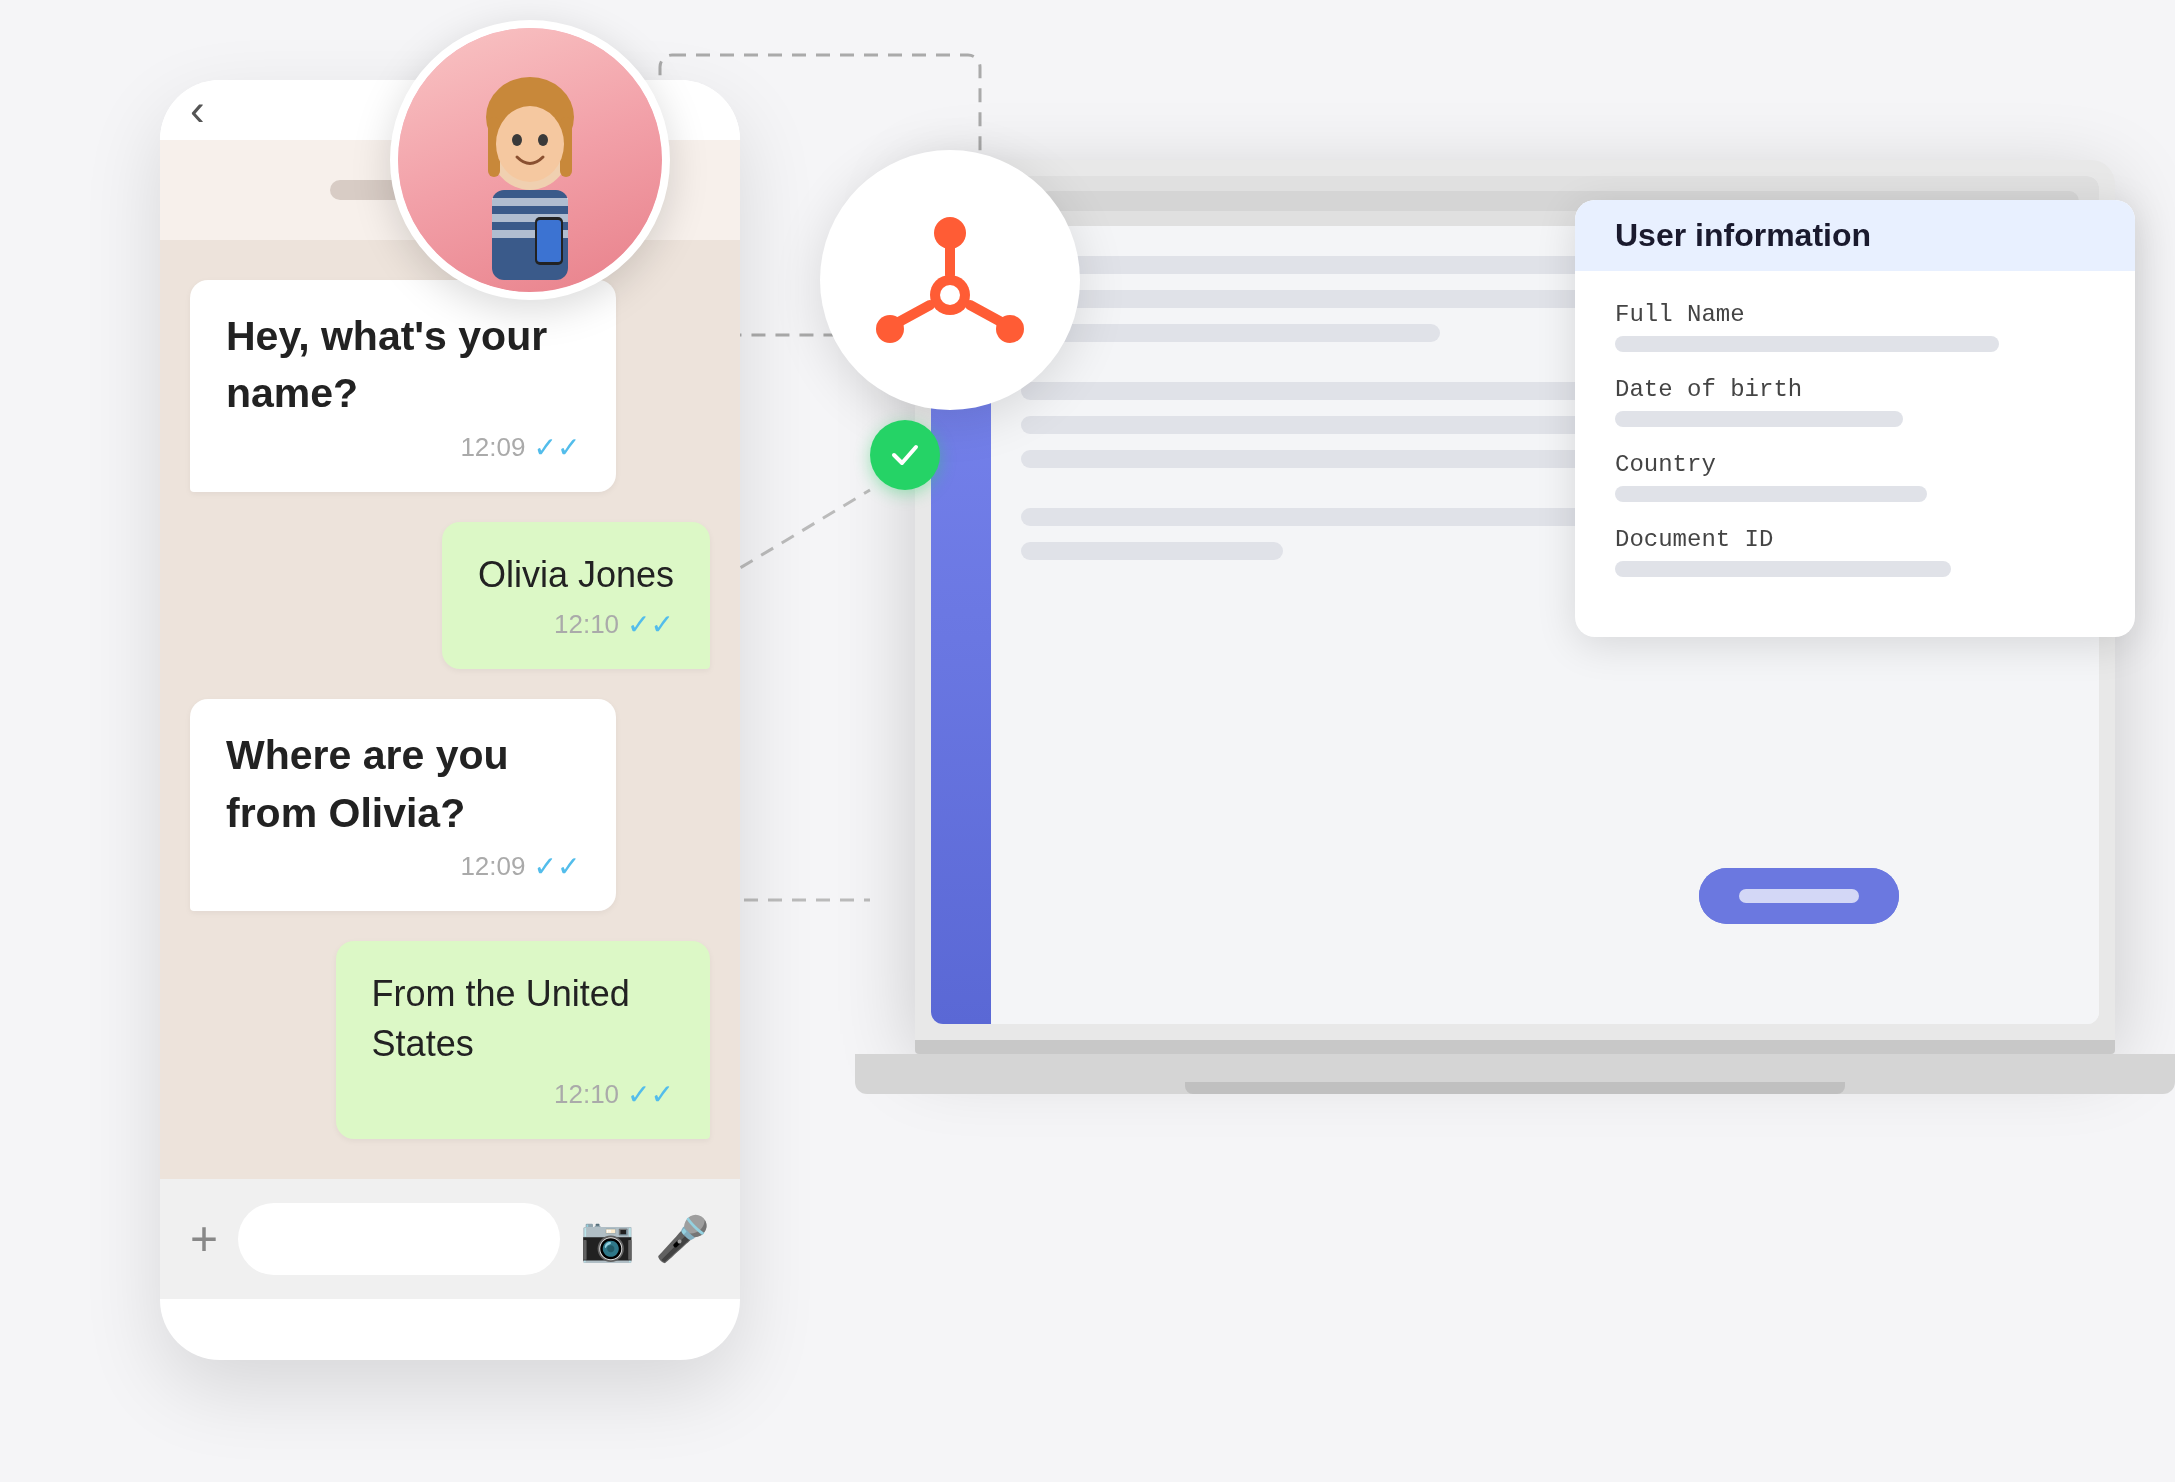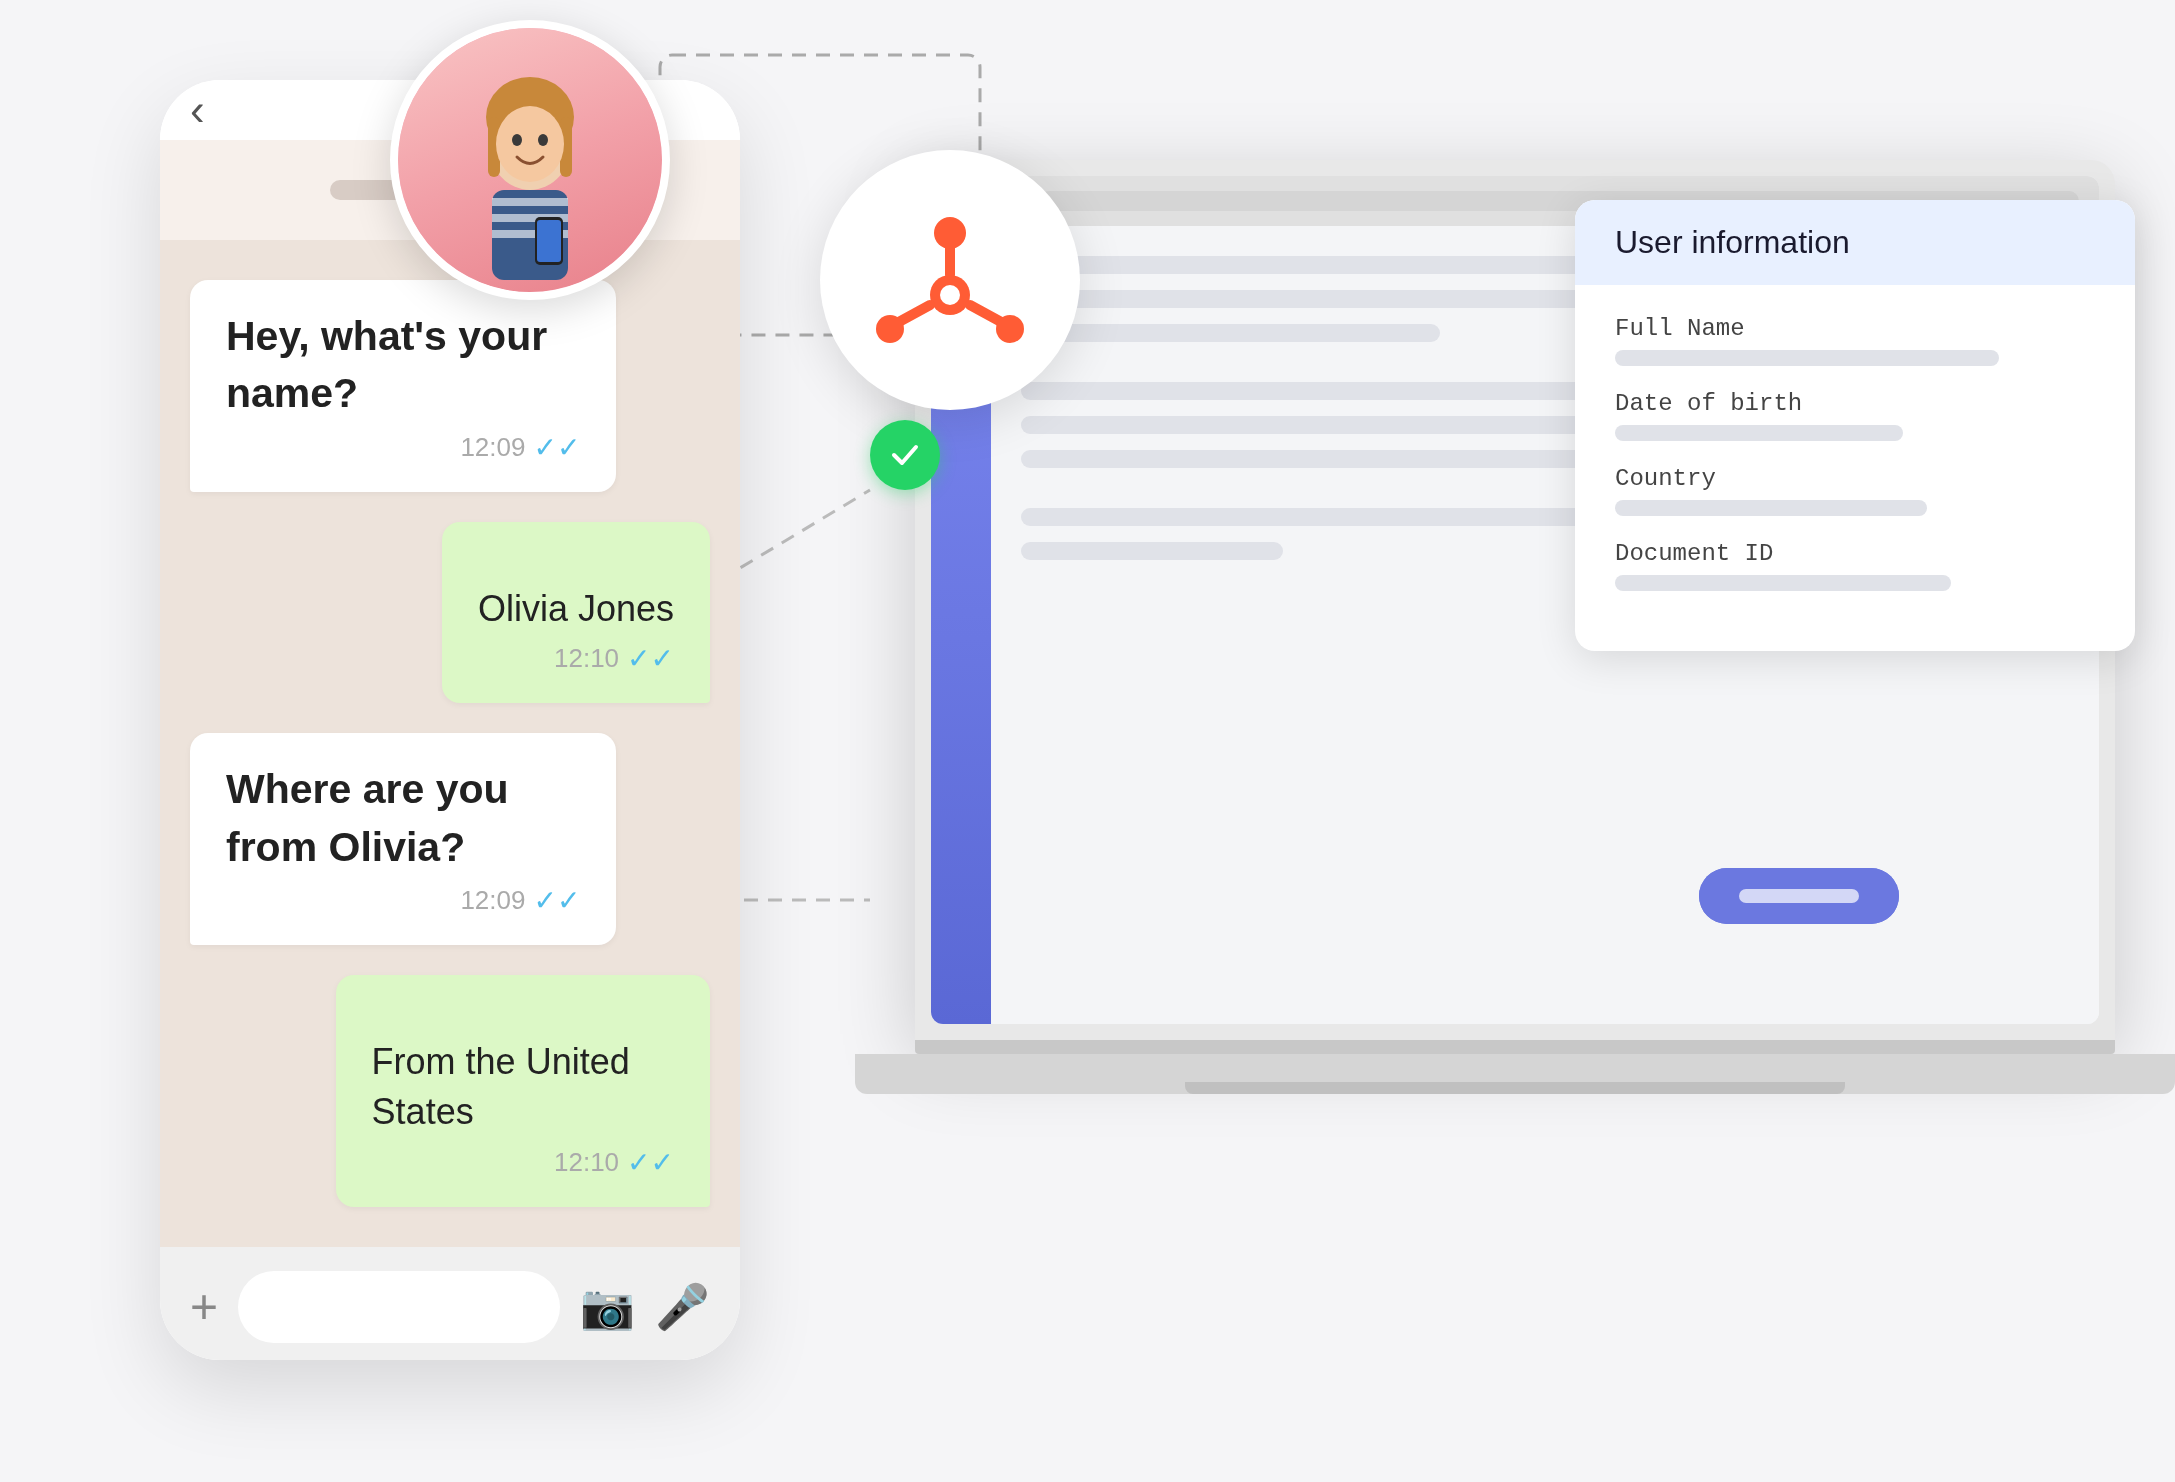--- a/index.html
+++ b/index.html
@@ -105,21 +105,20 @@
       padding: 28px 36px;
       max-width: 72%;
       align-self: flex-end;
       box-shadow: 0 2px 6px rgba(0,0,0,0.05);
     }
 
     .bubble-out .bubble-text {
       font-size: 36px;
       color: #222;
       line-height: 1.4;
-      margin-top: 34px;
     }
 
     .bubble-out .bubble-time {
       font-size: 26px;
       color: #aaa;
       text-align: left;
       margin-top: 8px;
       display: flex;
       align-items: center;
       justify-content: flex-end;
@@ -309,26 +308,26 @@
       width: 560px;
       background: #fff;
       border-radius: 20px;
       box-shadow: 0 8px 40px rgba(0,0,0,0.12);
       z-index: 15;
       padding: 36px 40px;
     }
 
     .card-title {
       font-size: 32px;
-      font-weight: 400;
+      font-weight: 700;
       color: #1a1a2e;
       margin-bottom: 30px;
       background: #e8f0ff;
       margin: -36px -40px 30px;
-      padding: 24px 40px;
+      padding: 17px 40px;
       border-radius: 20px 20px 0 0;
     }
 
     .field-row {
       margin-bottom: 24px;
     }
 
     .field-label {
       font-size: 24px;
       color: #444;

